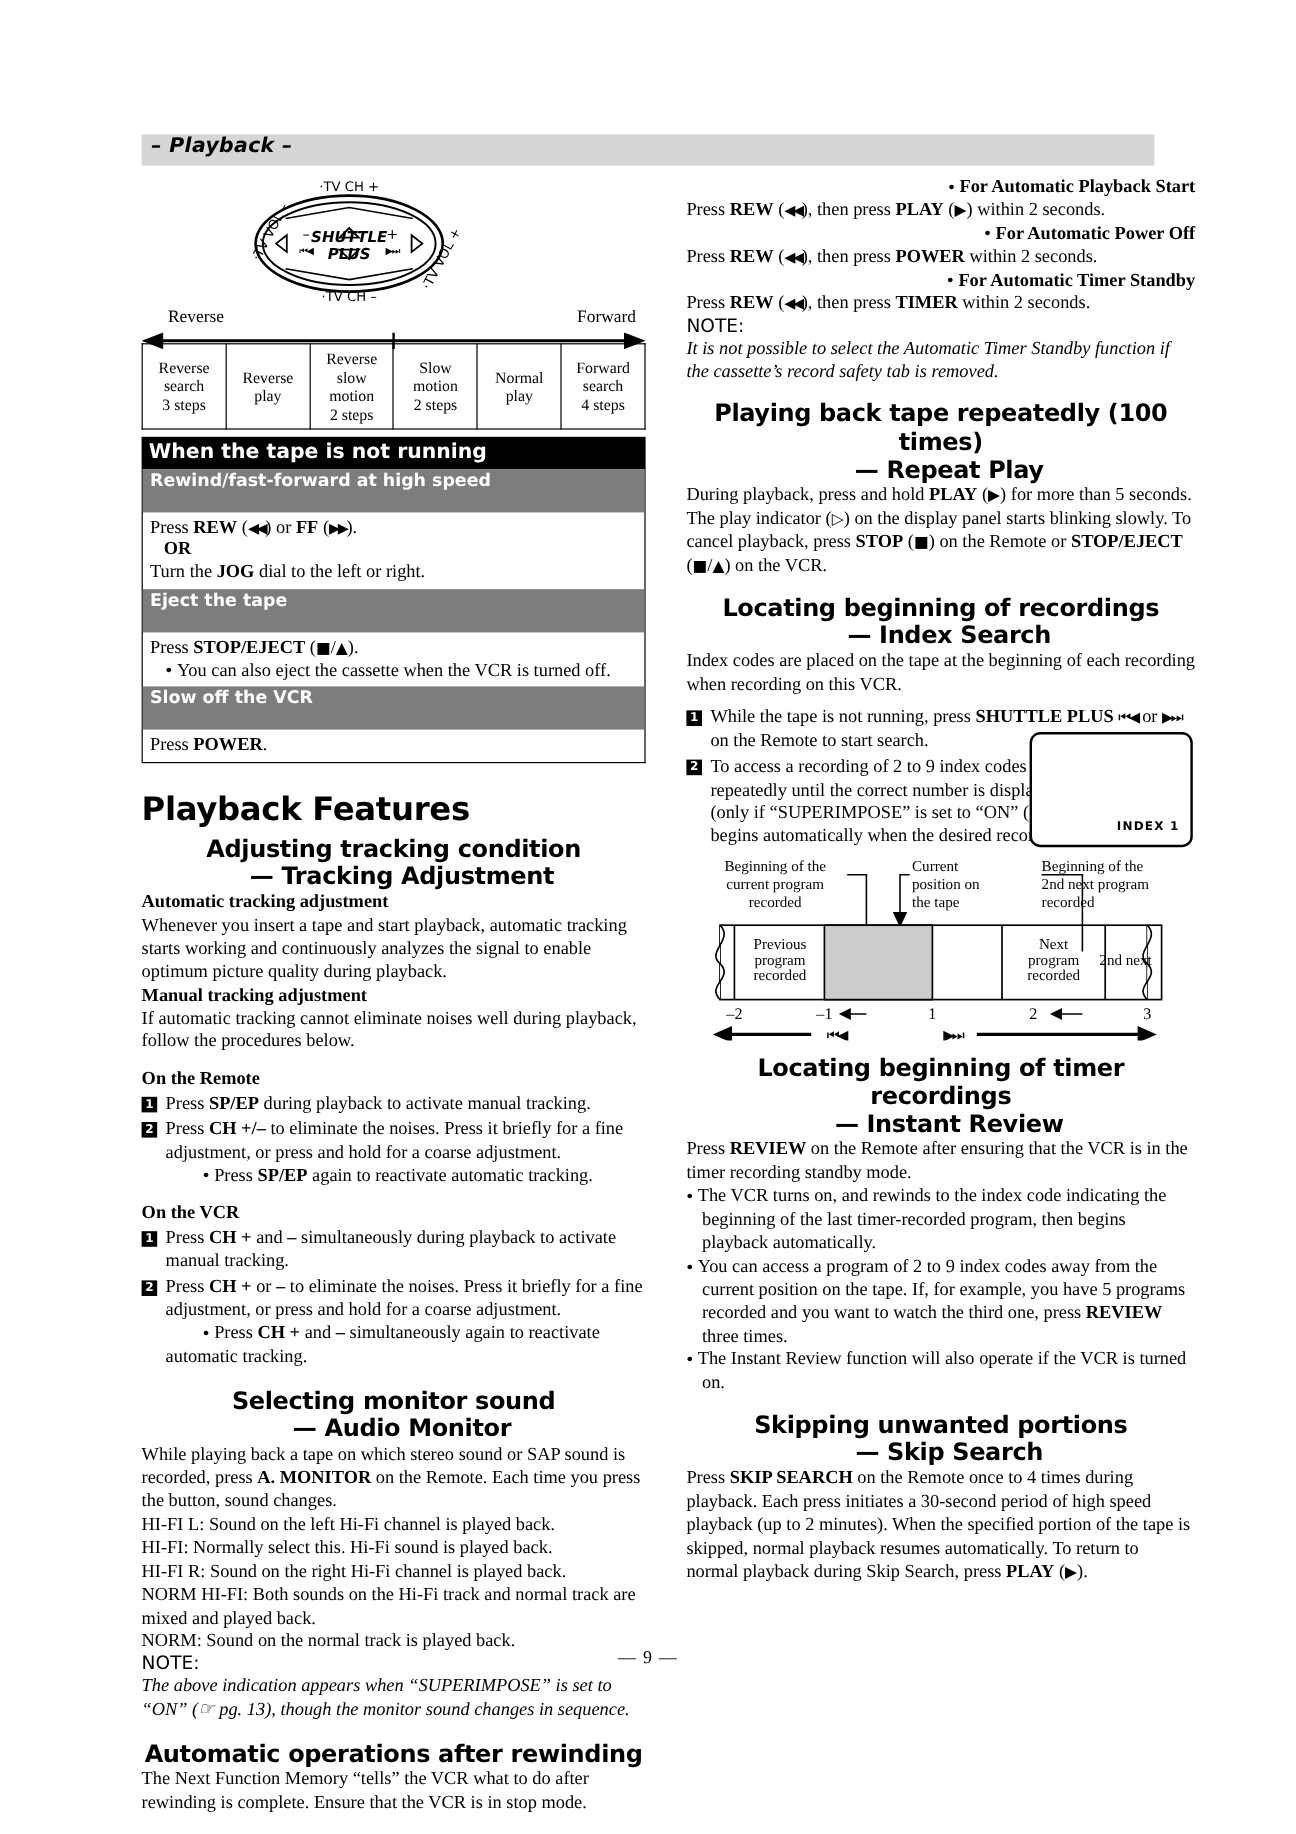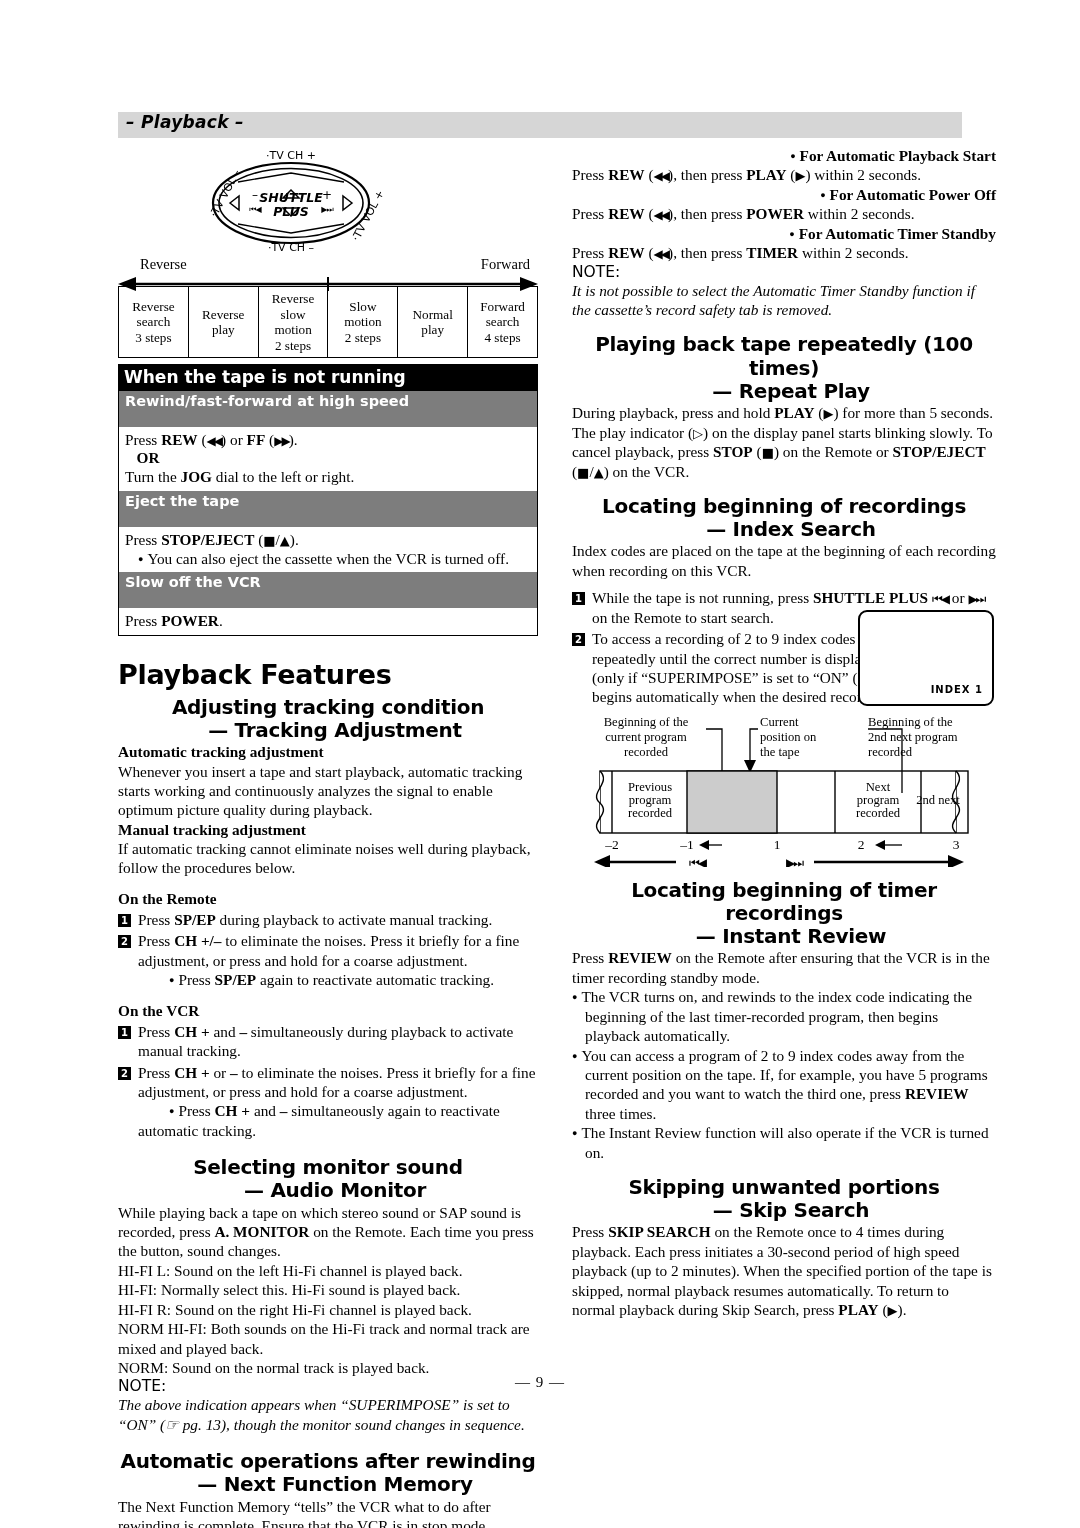--- a/index.html
+++ b/index.html
@@ -251,21 +251,20 @@
     <div class="body-text">HI-FI: Normally select this. Hi-Fi sound is played back.</div>
     <div class="body-text">HI-FI R: Sound on the right Hi-Fi channel is played back.</div>
     <div class="body-text">NORM HI-FI: Both sounds on the Hi-Fi track and normal track are mixed and played back.</div>
     <div class="body-text">NORM: Sound on the normal track is played back.</div>
     <div class="note-h">NOTE:</div>
     <div class="ital">The above indication appears when “SUPERIMPOSE” is set to “ON” (☞ pg. 13), though the monitor sound changes in sequence.</div>
 
     <div class="sp" style="height:16px"></div>
     <div class="h2">
       <span>Automatic operations after rewinding</span>
-      <span class="sub">— Next Function Memory</span>
     </div>
     <div class="body-text">The Next Function Memory “tells” the VCR what to do after rewinding is complete. Ensure that the VCR is in stop mode.</div>
   </div>
 
   <div class="col-right">
 
     <div class="bul b">For Automatic Playback Start</div>
     <div class="body-text">Press <b>REW</b> (<span class="g">◀◀</span>), then press <b>PLAY</b> (<span class="g2">▶</span>) within 2 seconds.</div>
     <div class="bul b">For Automatic Power Off</div>
     <div class="body-text">Press <b>REW</b> (<span class="g">◀◀</span>), then press <b>POWER</b> within 2 seconds.</div>

